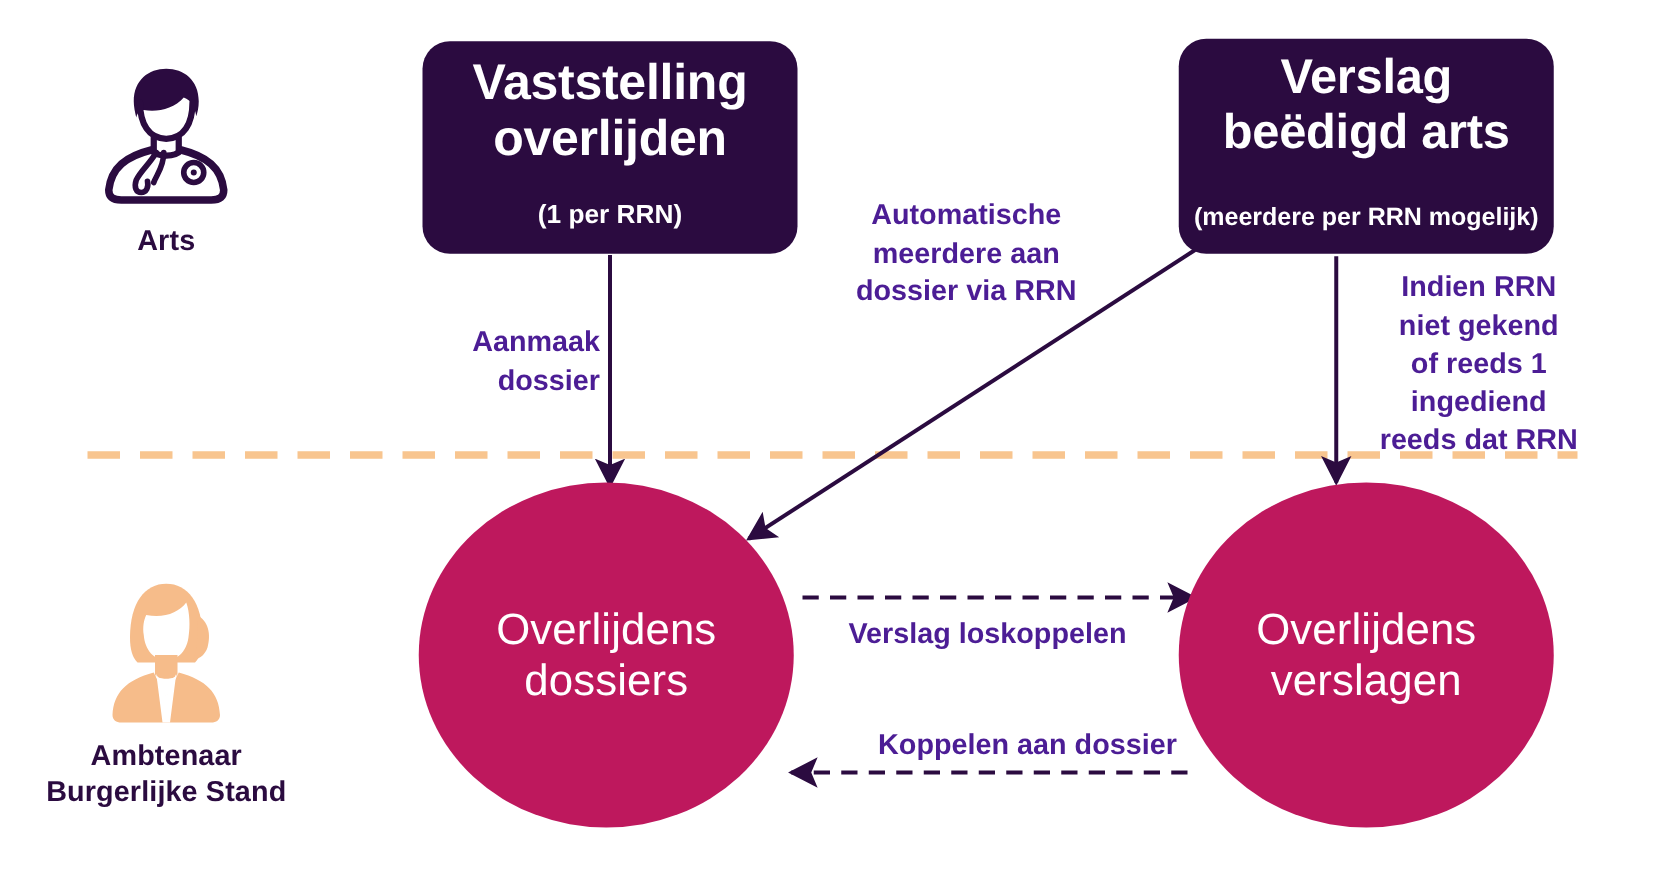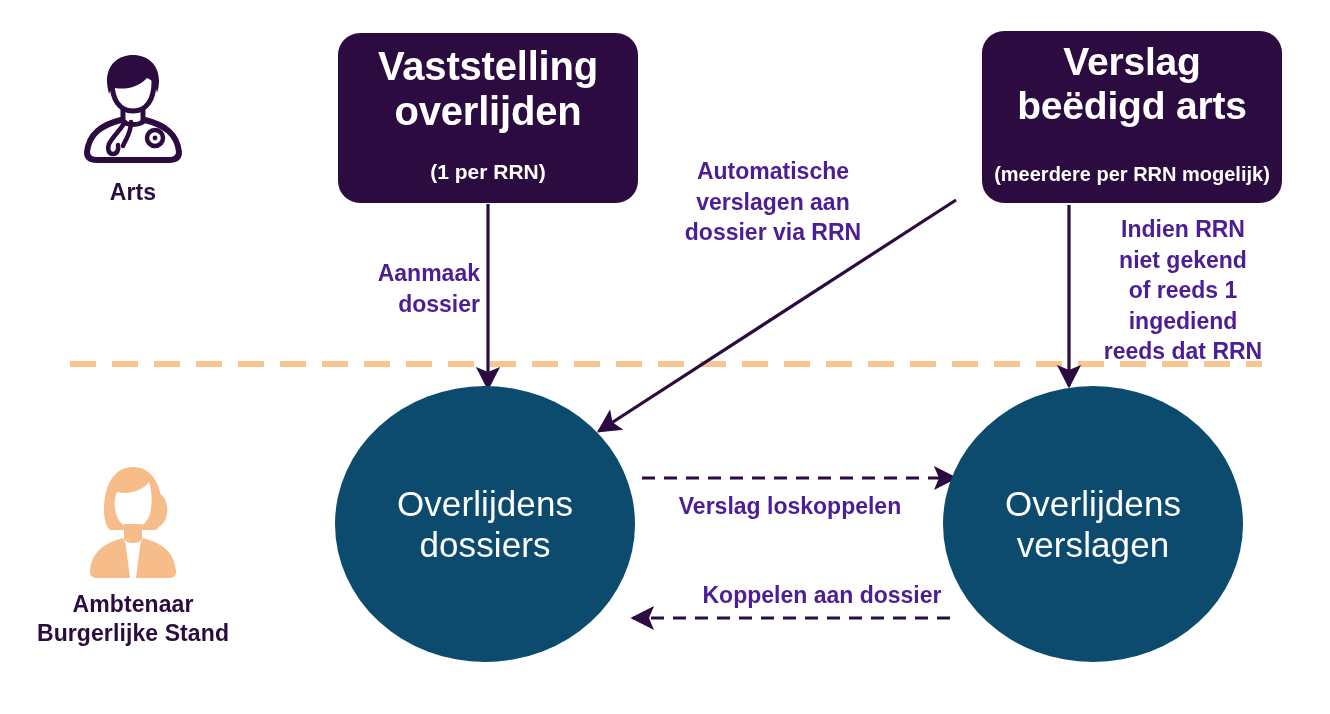--- a/index.html
+++ b/index.html
@@ -78,29 +78,29 @@
     text-align: center;
     margin-top: 0;
     white-space: nowrap;
   }
   #box-vaststelling {
     left: 338px; top: 33px;
     width: 300px; height: 170px;
   }
   #box-verslag {
     left: 943px; top: 31px;
-    width: 300px; height: 172px; margin-left: 39px;
+    width: 300px; height: 172px;
   }
   #box-verslag .title { font-size: 39px; }
   #box-verslag .sub { font-size: 20px; margin-top: 10px; }
   
   .circle {
     position: absolute;
     border-radius: 50%;
-    background: #0c4a6e;
+    background: #be185d;
     display: flex;
     align-items: center;
     justify-content: center;
     text-align: center;
   }
   .circle .label {
     color: #ffffff;
     font-size: 35px;
     font-weight: 400;
     line-height: 1.18;
@@ -259,21 +259,21 @@
     </div>
   </div>
 
   <div id="label-aanmaak" class="edge-label">
     <div>Aanmaak</div>
     <div>dossier</div>
   </div>
 
   <div id="label-automatische" class="edge-label">
     <div>Automatische</div>
-    <div>verslagen aan</div>
+    <div>meerdere aan</div>
     <div>dossier via RRN</div>
   </div>
 
   <div id="label-indien" class="edge-label">
     <div>Indien RRN</div>
     <div>niet gekend</div>
     <div>of reeds 1</div>
     <div>ingediend</div>
     <div>reeds dat RRN</div>
   </div>

